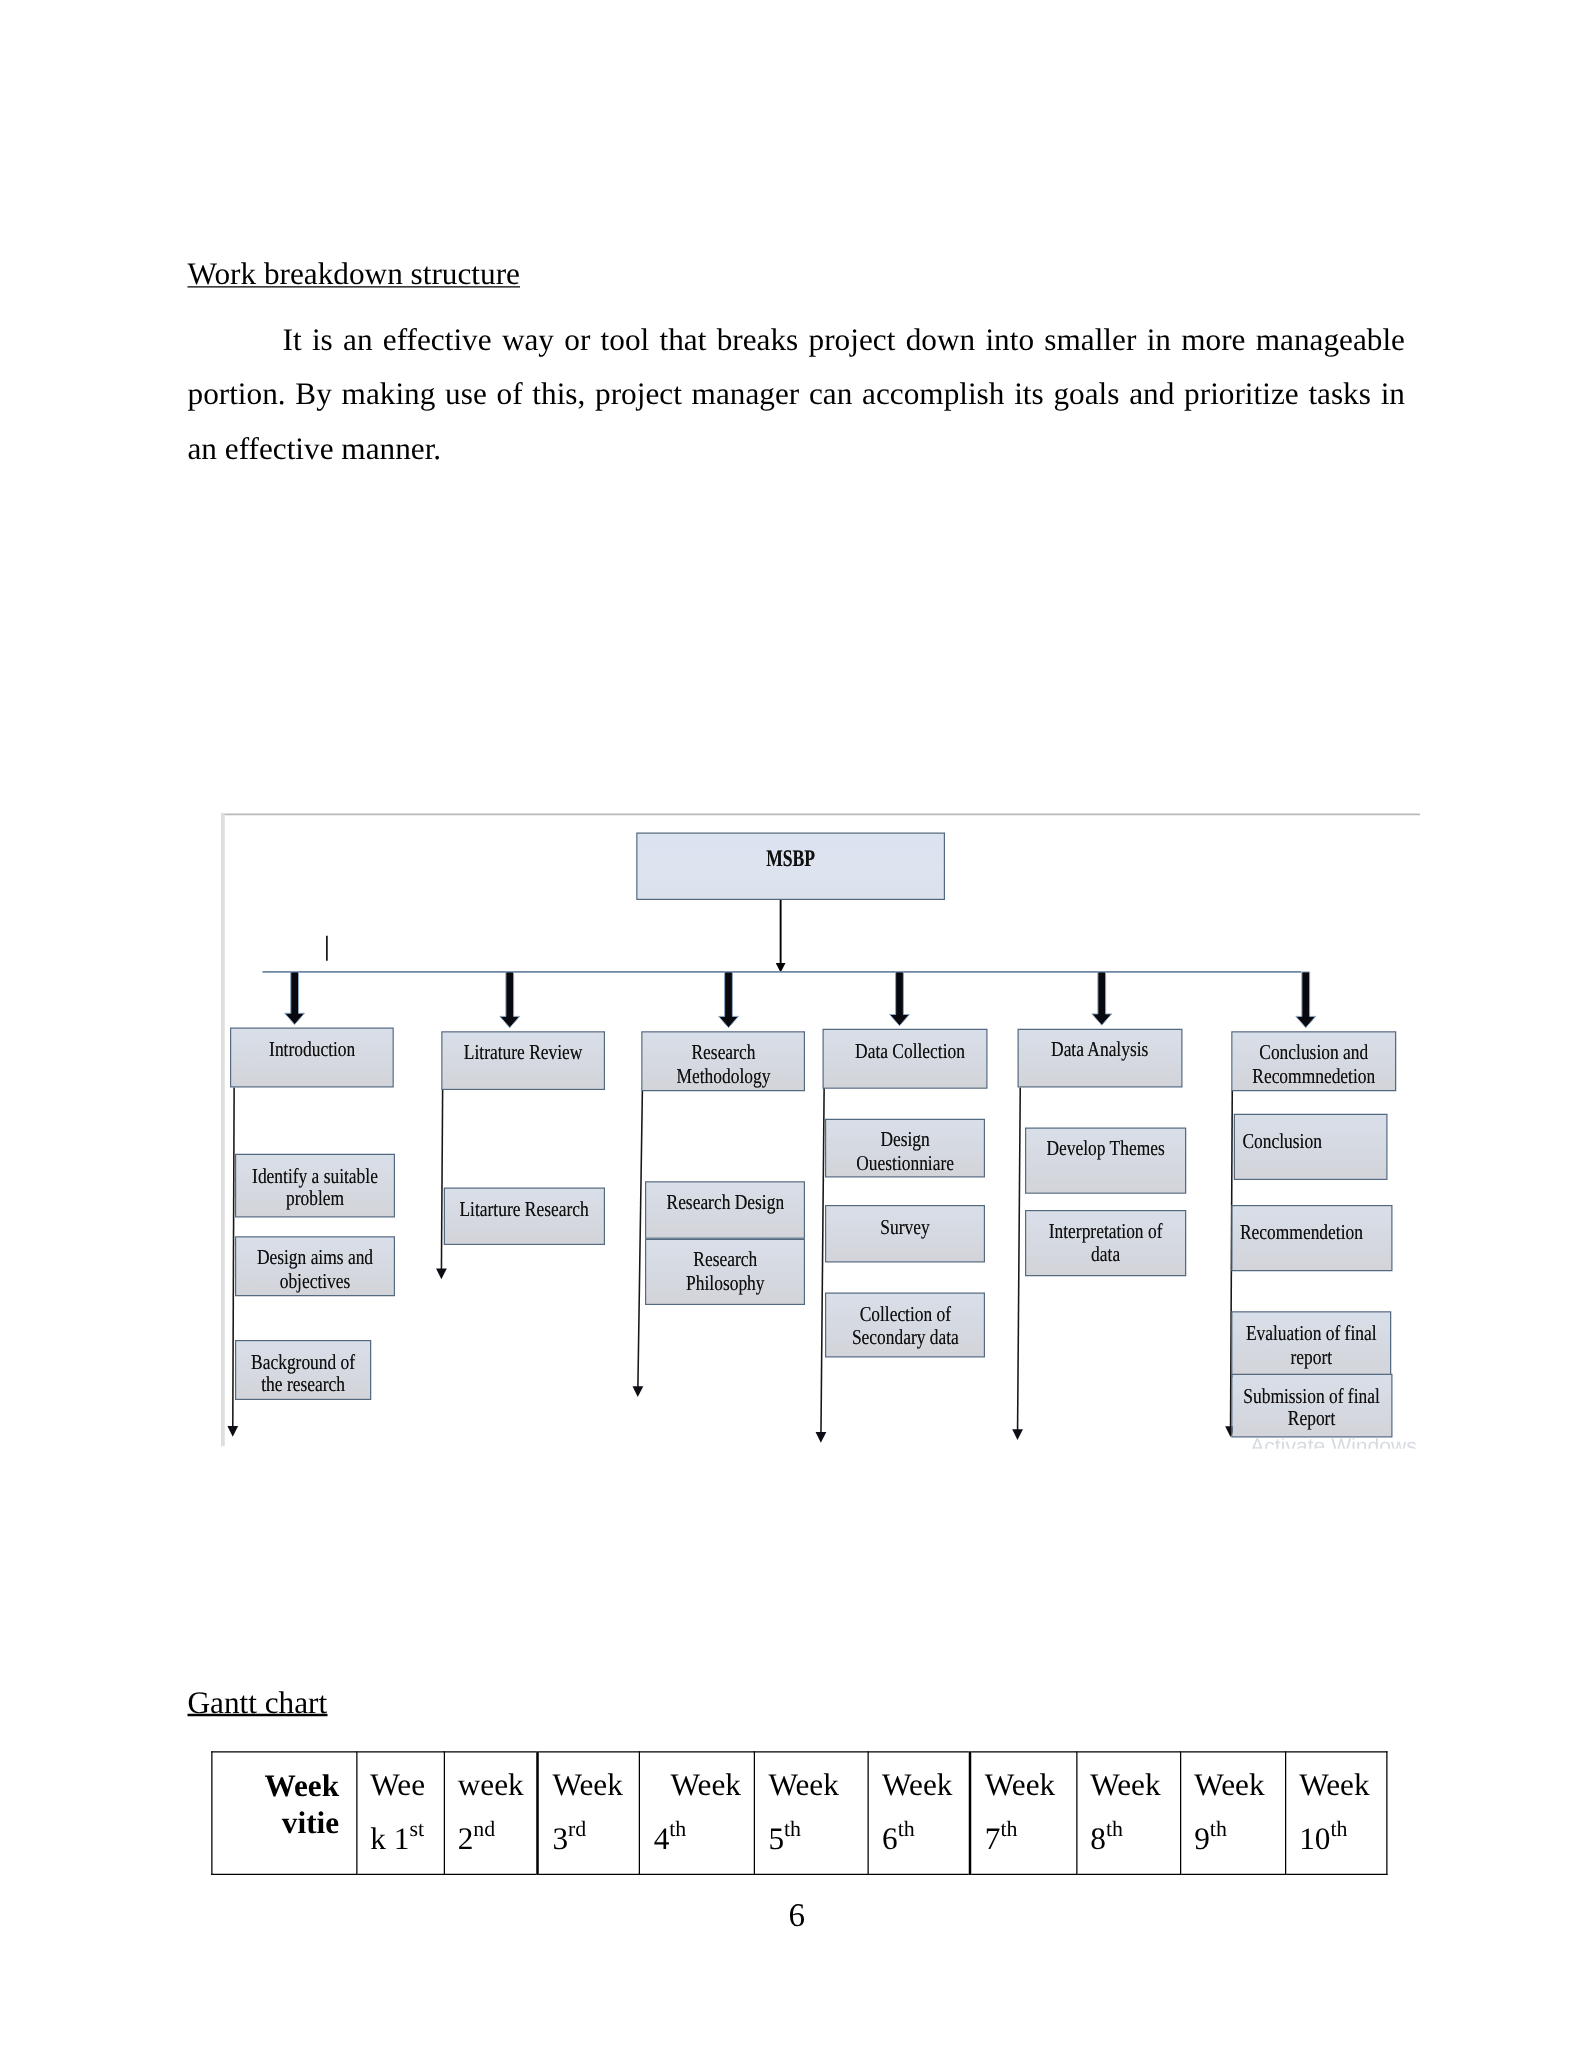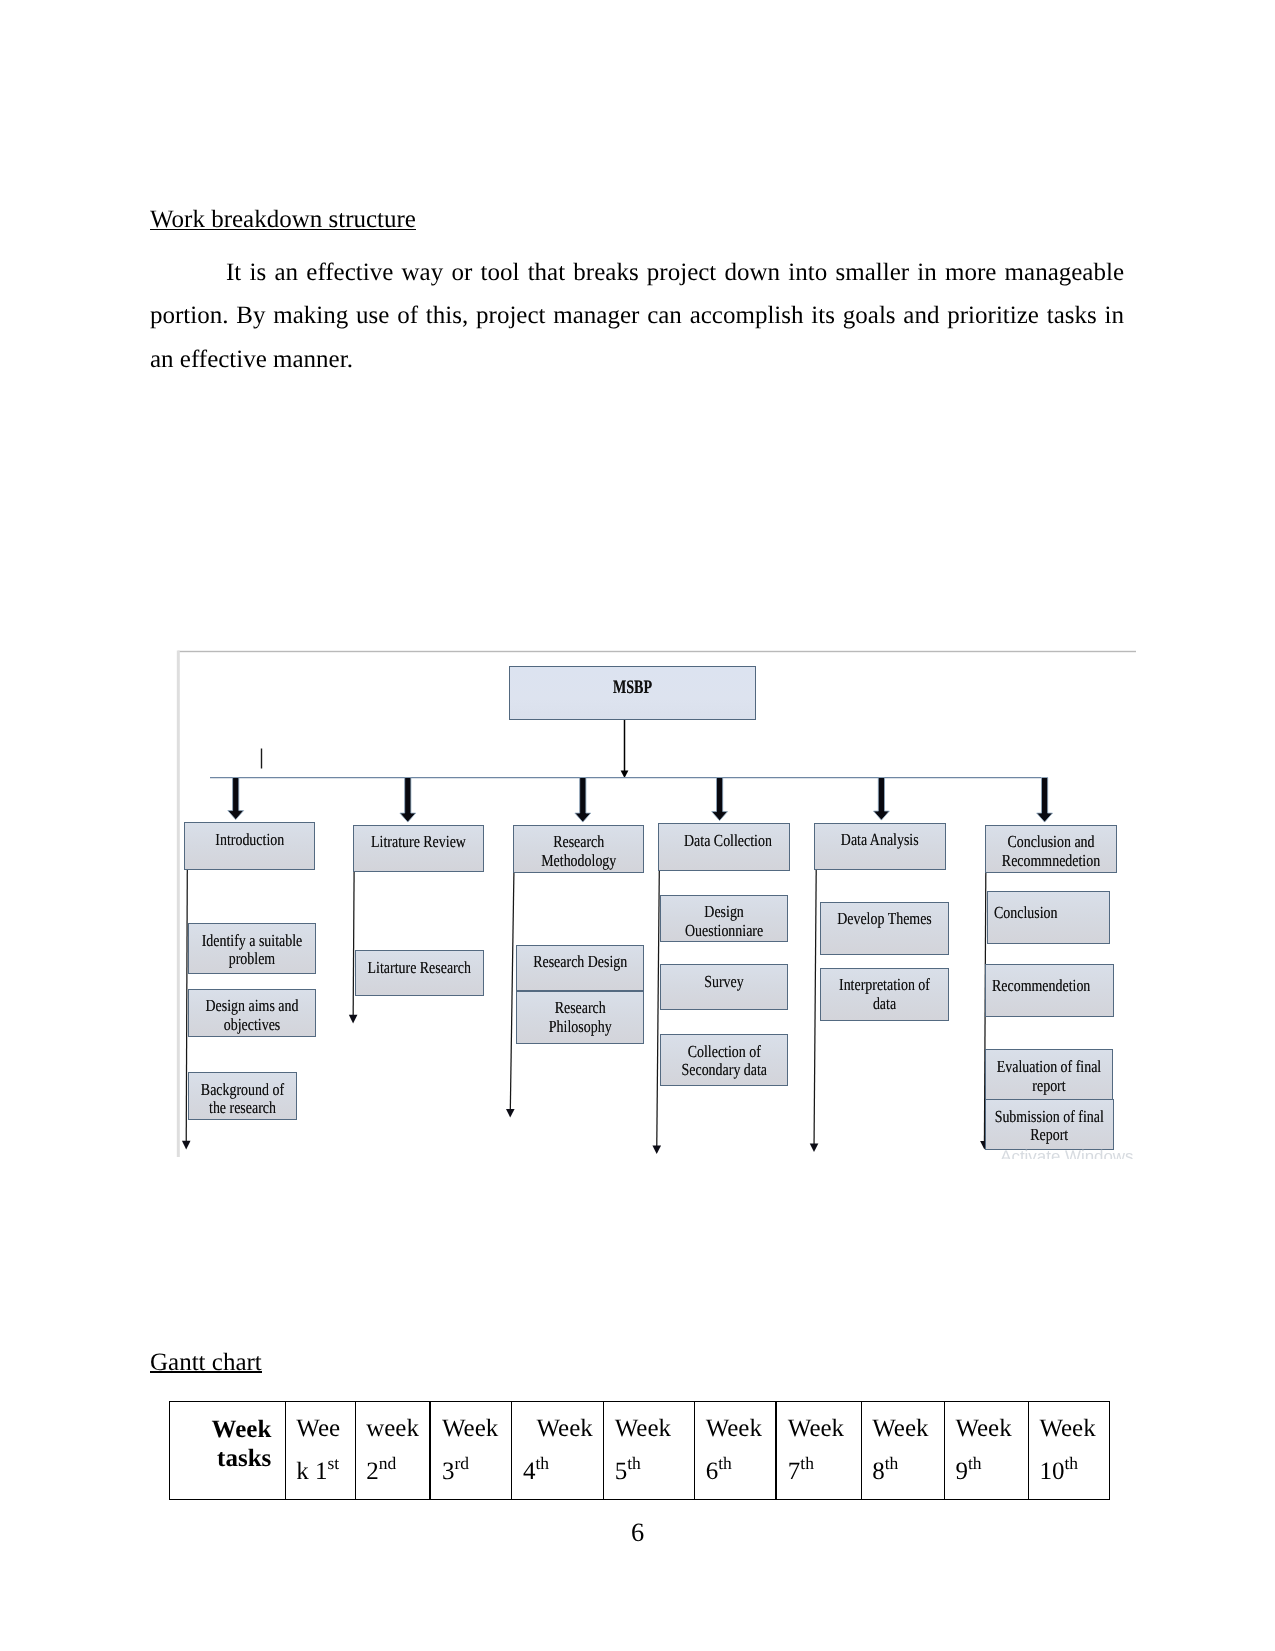--- a/index.html
+++ b/index.html
@@ -198,21 +198,21 @@
       </div>
     </div>
 
   <div class="sec-head" style="left:150px;top:1350px;"><u>Gantt chart</u></div>
 
   <table class="gantt">
     <tbody>
         <tr>
           <td class="act" style="width: 115.8px;">
             <div class="gl">Week</div>
-            <div class="gl">tasks</div>
+            <div class="gl">vitie</div>
           </td>
           <td style="width: 69.9px;">
             <div class="gl">Wee</div>
             <div class="gl">k 1<sup>st</sup></div>
           </td>
           <td style="width: 74.7px;">
             <div class="gl">week</div>
             <div class="gl">2<sup>nd</sup></div>
           </td>
           <td style="width: 81.5px; border-left-width: 2.4px;">

